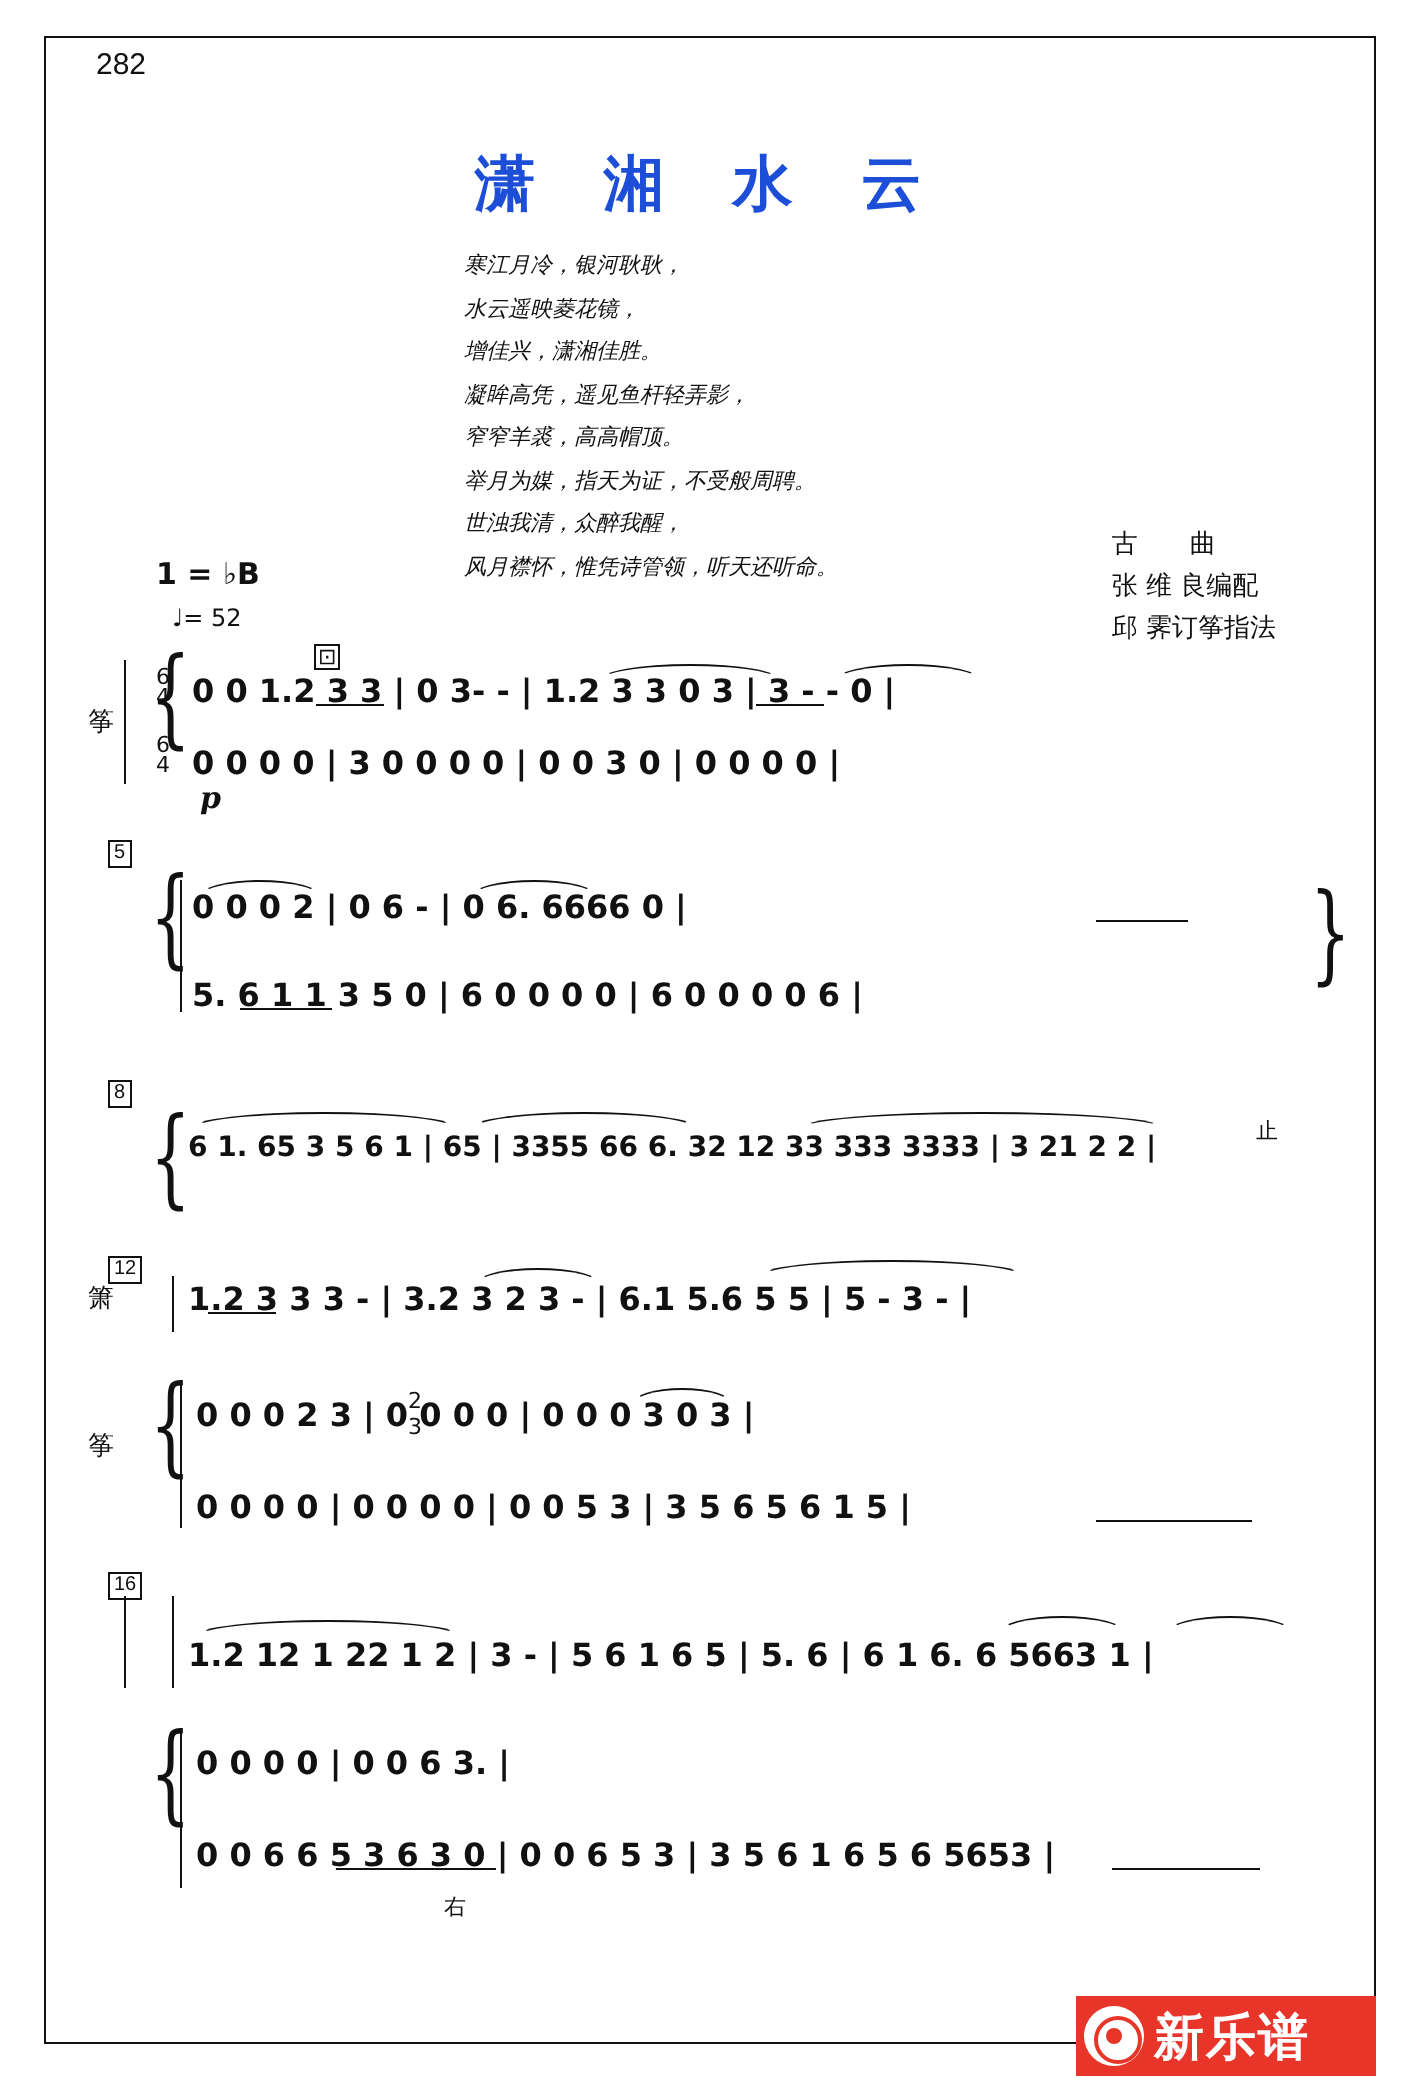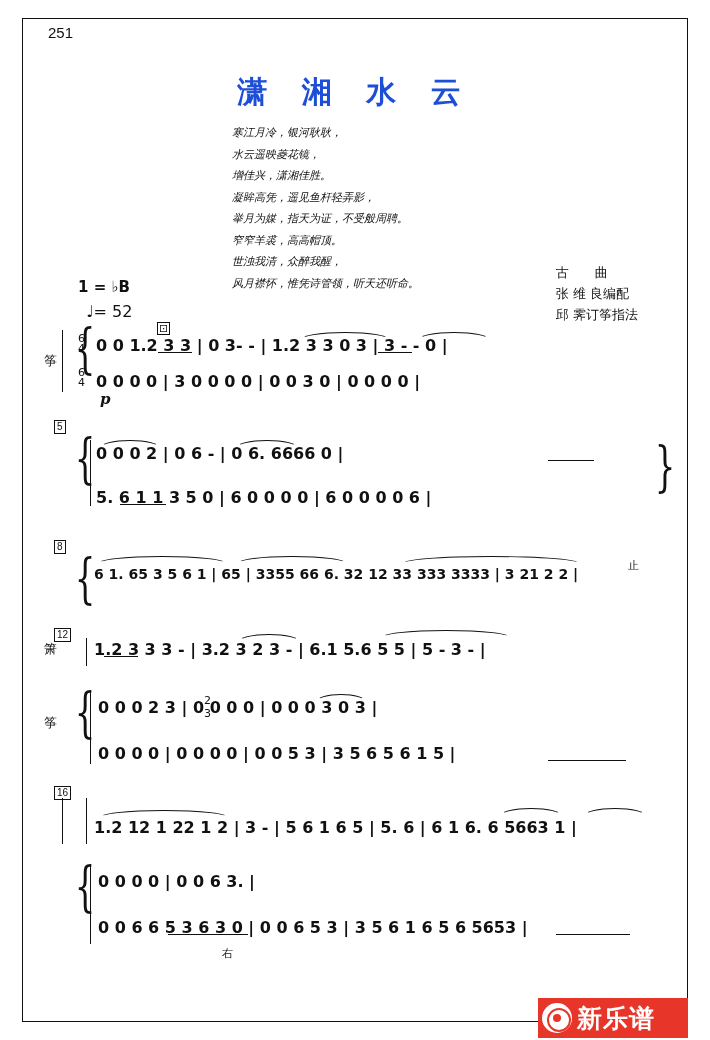--- a/index.html
+++ b/index.html
@@ -76,21 +76,21 @@
     top: 278px;
     font-size: 15px;
     font-weight: bold;
     color: #111;
     font-family: "DejaVu Sans", sans-serif;
   }
   .tempo {
     position: absolute;
     left: 86px;
     top: 302px;
-    font-size: 16px;
+    font-size: 12px;
     color: #111;
     font-family: "DejaVu Sans", sans-serif;
   }
 
   
   .sys {
     position: absolute;
     font-family: "DejaVu Sans", sans-serif;
     color: #111;
   }
@@ -221,31 +221,31 @@
     letter-spacing: 1px;
   }
 </style>
 </head>
 <body>
 
 <div id="page">
 
   <div class="page-border"></div>
 
-  <div class="page-number">251</div>
+  <div class="page-number">282</div>
 
   <div class="title">潇 湘 水 云</div>
 
   <div class="lyrics">
     <div>寒江月冷，银河耿耿，</div>
     <div>水云遥映菱花镜，</div>
     <div>增佳兴，潇湘佳胜。</div>
     <div>凝眸高凭，遥见鱼杆轻弄影，</div>
+    <div>窄窄羊裘，高高帽顶。</div>
     <div>举月为媒，指天为证，不受般周聘。</div>
-    <div>窄窄羊裘，高高帽顶。</div>
     <div>世浊我清，众醉我醒，</div>
     <div>风月襟怀，惟凭诗管领，听天还听命。</div>
   </div>
 
   <div class="credits">
     <div class="c-row">
       <span>古</span><span class="sp"></span><span>曲</span>
     </div>
     <div class="c-row">张 维 良编配</div>
     <div class="c-row">邱  霁订筝指法</div>

